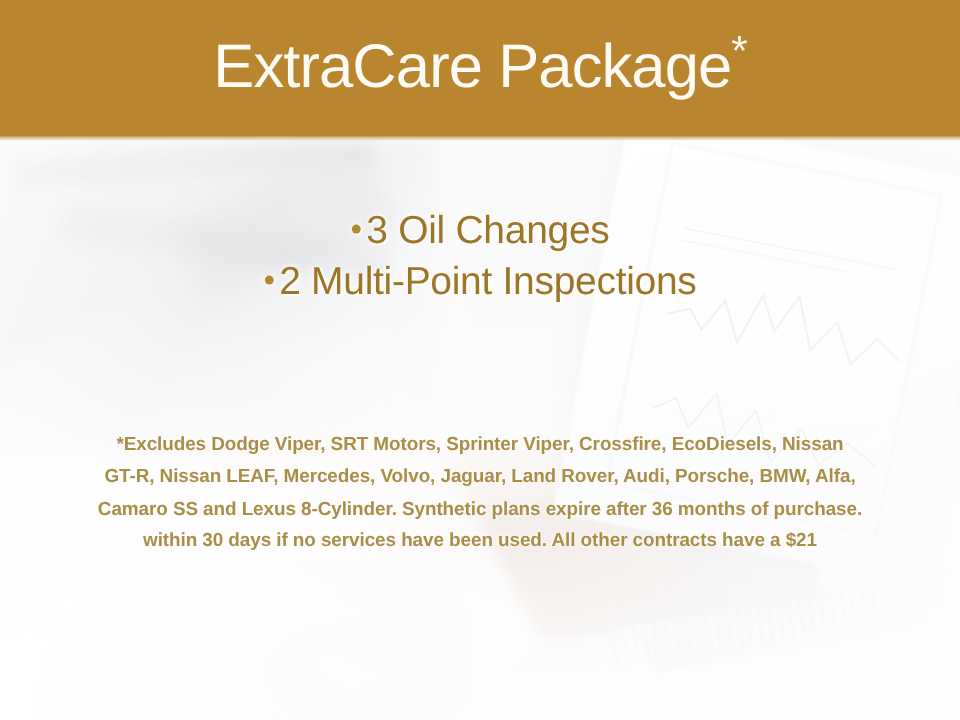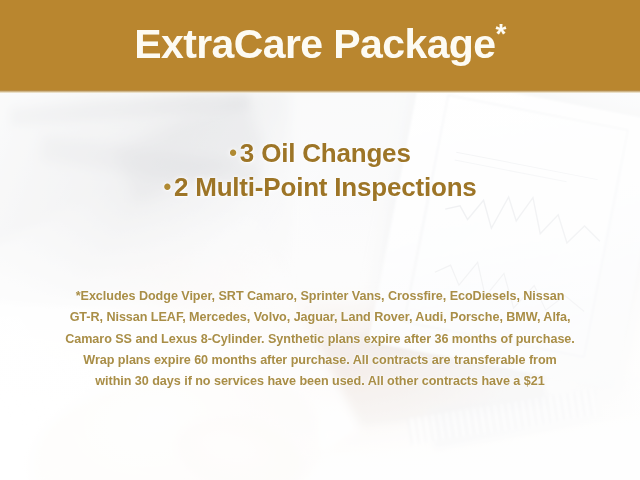--- a/index.html
+++ b/index.html
@@ -187,21 +187,21 @@
   }
   .header-band::after {
     content: "";
     position: absolute;
     left: 0; bottom: 0;
     width: 100%; height: 3px;
     background: linear-gradient(#a8782a, #f7f3e6);
   }
   .header-title {
     font-size: 41px;
-    font-weight: bold;
+    font-weight: normal;
     color: #fdfbf3;
     letter-spacing: -0.6px;
     line-height: 1;
     white-space: nowrap;
     margin: 0;
     padding-bottom: 4px;
   }
   .header-title .asterisk {
     font-size: 28px;
     vertical-align: super;
@@ -215,21 +215,21 @@
     top: 136px;
     width: 640px;
     z-index: 4;
     text-align: center;
     padding: 0;
     margin: 0;
     list-style: none;
   }
   .benefit-item {
     font-size: 26px;
-    font-weight: bold;
+    font-weight: normal;
     color: #9d7527;
     line-height: 1.32;
     letter-spacing: -0.2px;
     white-space: nowrap;
     text-shadow:
       0 0 3px rgba(255,255,255,0.95),
       0 0 6px rgba(255,255,255,0.85),
       1px 1px 0 rgba(255,255,255,0.5);
   }
   .benefit-item .dot {
@@ -295,20 +295,19 @@
   <div class="header-band">
     <h1 class="header-title"><span>ExtraCare Package</span><span class="asterisk">*</span></h1>
   </div>
 
   <ul class="benefits">
     <li class="benefit-item"><span class="dot">•</span><span>3 Oil Changes</span></li>
     <li class="benefit-item"><span class="dot">•</span><span>2 Multi-Point Inspections</span></li>
   </ul>
 
   <div class="disclaimer">
-    <div class="disclaimer-line">*Excludes Dodge Viper, SRT Camaro, Sprinter Vans, Crossfire, EcoDiesels, Nissan</div>
+    <div class="disclaimer-line">*Excludes Dodge Viper, SRT Motors, Sprinter Viper, Crossfire, EcoDiesels, Nissan</div>
     <div class="disclaimer-line">GT-R, Nissan LEAF, Mercedes, Volvo, Jaguar, Land Rover, Audi, Porsche, BMW, Alfa,</div>
     <div class="disclaimer-line">Camaro SS and Lexus 8-Cylinder. Synthetic plans expire after 36 months of purchase.</div>
-    <div class="disclaimer-line">Wrap plans expire 60 months after purchase. All contracts are transferable from</div>
     <div class="disclaimer-line">within 30 days if no services have been used. All other contracts have a $21</div>
   </div>
 
 </div>
 
 </body></html>

